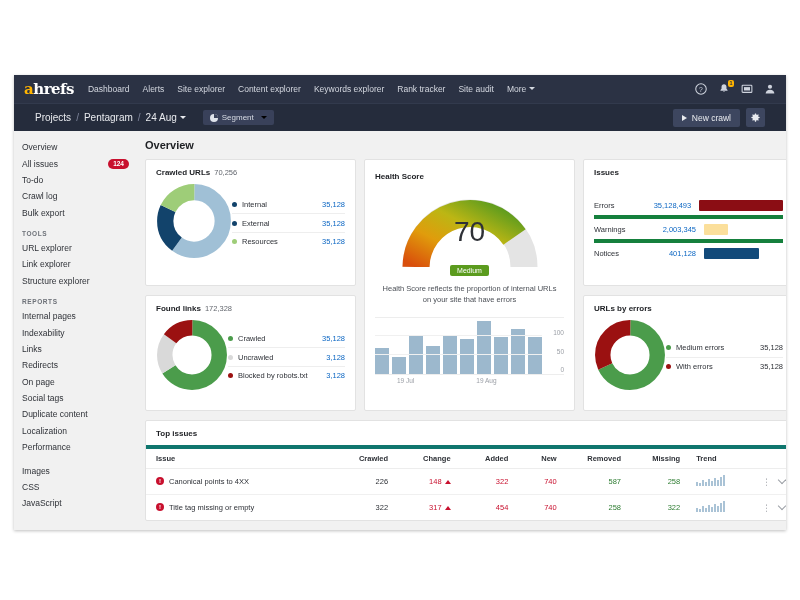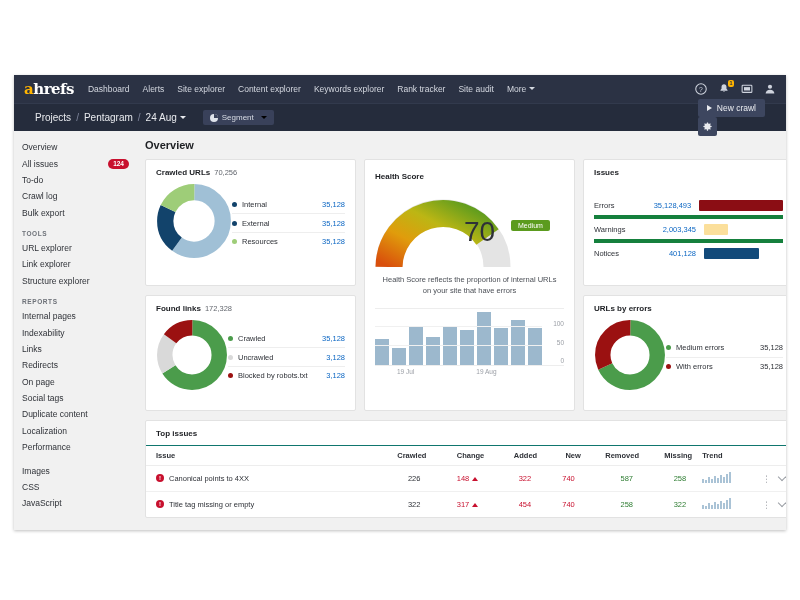--- a/index.html
+++ b/index.html
@@ -95,21 +95,21 @@
     gap: 4px;
     margin-left: 12px;
     cursor: pointer;
   }
   .seg-btn span { color: #d8dce5; font-size: 8px; }
   .pie-ic { width: 8px; height: 8px; border-radius: 50%; background: #dfe3ea; position: relative; }
   .pie-ic:after {
     content:""; position:absolute; left:4px; top:0; width:4px; height:4px;
     background:#39415a; border-top-right-radius: 4px;
   }
-  .crumb-right { display: flex; align-items: flex-start; gap: 0; flex-direction: column; }
+  .crumb-right { display: flex; align-items: center; gap: 6px; }
   .btn-newcrawl {
     background: #3d465f;
     border-radius: 2px;
     color: #e9ebef;
     font-size: 8.5px;
     padding: 4px 9px;
     display: flex;
     align-items: center;
     gap: 5px;
     cursor: pointer;
@@ -226,21 +226,21 @@
     font-size: 7.5px;
     padding: 4.5px 0;
     border-bottom: 4px solid #15803d;
   }
   .issue-row:last-child { border-bottom: none; }
   .issue-lab { color: #2e3137; width: 46px; }
   .issue-val { color: #0b66c3; width: 56px; text-align: right; margin-right: 8px; }
   .issue-bar { height: 11px; border-radius: 1px; }
 
   
-  .gauge-wrap { display:flex; flex-direction: row; align-items:center; margin-top: 4px; }
+  .gauge-wrap { display:flex; flex-direction: column; align-items:center; margin-top: 4px; }
   .gauge-val {
     position: absolute; width: 100%; text-align: center;
     top: 56px; font-size: 28px; color: #2e3137; font-weight: normal;
     font-family: "Liberation Sans", sans-serif;
   }
   .gauge-badge {
     background: #5b9b1e; color: #fff; font-size: 7px;
     border-radius: 2px; padding: 2px 7px; margin-top: -2px;
   }
   .health-note {
@@ -263,22 +263,22 @@
   
   .table-card {
     background: #fff; border: 1px solid #e2e2e2; border-radius: 2px;
     margin: 9px 0 0 4px; box-sizing: border-box; width: 649px;
     padding: 8px 0 0;
   }
   .table-card .card-title { padding: 0 10px 7px; }
   table { width: 100%; border-collapse: collapse; }
   th {
     font-size: 7.5px; color: #2e3137; font-weight: bold;
-    text-align: right; padding: 5px 0;
-    border-top: 1px solid #0f766e; border-bottom: 1px solid #ededed;
+    text-align: right; padding: 5px 6px;
+    border-top: 4px solid #0f766e; border-bottom: 1px solid #ededed;
   }
   th.lft { text-align: left; padding-left: 10px; }
   td {
     font-size: 7.5px; color: #2e3137; text-align: right;
     padding: 6px 6px; border-bottom: 1px solid #f0f0f0;
   }
   td.lft { text-align: left; padding-left: 10px; }
   tr:last-child td { border-bottom: none; }
   .err-ic {
     width: 8px; height: 8px; border-radius: 50%; background: #c8102e;

